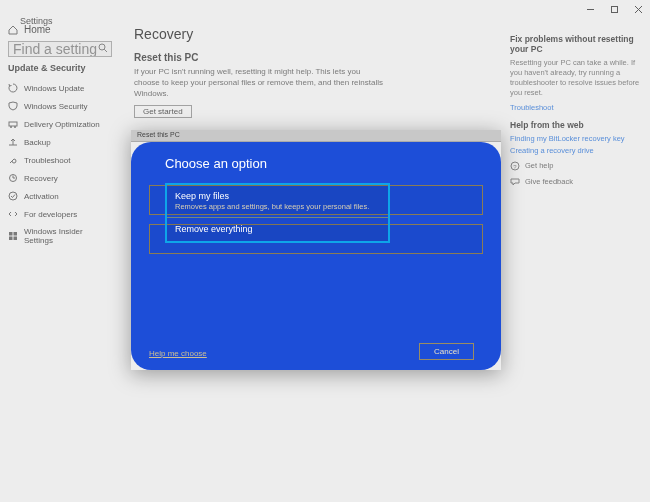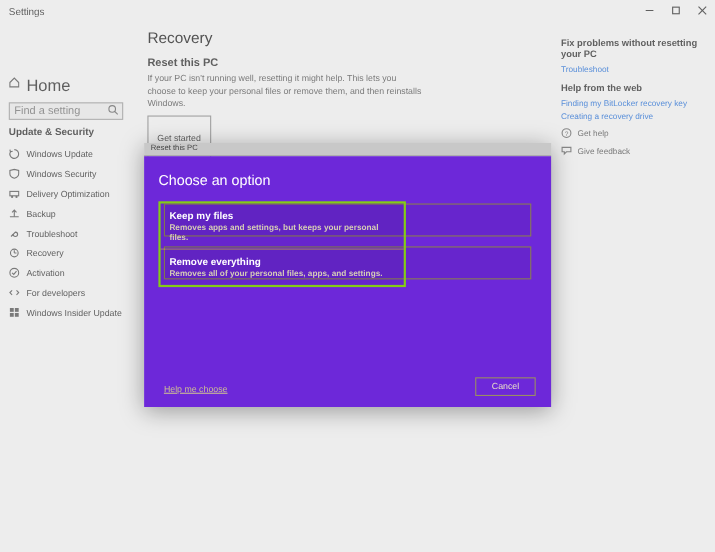--- a/index.html
+++ b/index.html
@@ -1,53 +1,53 @@
 <!DOCTYPE html>
 <html><head>
 <meta charset="utf-8">
 <style>
 * { box-sizing: border-box; margin: 0; padding: 0; font-family: "Segoe UI", sans-serif; }
 body { width: 650px; height: 502px; background: #e8e8e8; overflow: hidden; font-size: 9px; position: relative; }
 .overlay { position:absolute; inset:0; background: rgba(255,255,255,0.22); z-index:40; pointer-events:none;}
-.titlebar { position:absolute; top:0; left:4px; right:0; height:18px; display:flex; align-items:flex-end; padding:16px 4px; z-index:5; }
+.titlebar { position:absolute; top:0; left:16px; right:0; height:18px; display:flex; align-items:flex-start; padding:16px 4px; z-index:5; }
 .titlebar .title { font-size:9px; color:#333; }
 .winctrls { position:absolute; right:0; top:0; display:flex; }
 .winctrl { width:24px; height:18px; display:flex; align-items:center; justify-content:center; color:#333; }
 .app { display:flex; position:absolute; top:18px; left:0; right:0; bottom:0; }
 .side { width:120px; padding:6px 8px; }
-.side .home { display:flex; gap:6px; font-size:15px; color:#333; margin-bottom:6px;margin-top:46px; }
+.side .home { display:flex; align-items:center; gap:6px; font-size:10px; color:#333; margin-bottom:6px; }
 .searchbox { position:relative; width:104px; margin-bottom:6px; }
-.searchbox input { width:100%; height:16px; border:1px solid #999; background:#e0e0e0; font-size:10px; padding:0 14px 0 4px; color:#666; }
+.searchbox input { width:100%; height:16px; border:1px solid #999; background:#e0e0e0; font-size:14px; padding:0 14px 0 4px; color:#666; }
 .searchbox .sicon { position:absolute; right:3px; top:2px; color:#666; }
 .sectionhead { font-size:9px; font-weight:600; color:#333; margin:6px 0; }
 .navitem { display:flex; align-items:center; gap:6px; padding:4px 0; font-size:8px; color:#333; cursor:pointer; }
 .navitem .icon { width:10px; text-align:center; color:#555; }
 .content { flex:1; padding:8px 14px 0 14px; position:relative; }
 .content h1 { font-size:14px; font-weight:400; color:#222; margin-bottom:10px; }
 .content h2 { font-size:10px; font-weight:600; color:#333; margin-bottom:4px; }
 .content p { font-size:8px; color:#555; line-height:1.35; max-width:250px; margin-bottom:6px; }
-.btn { display:inline-block; border:1px solid #888; padding:15px 8px; font-size:8px; color:#333; background:transparent; }
+.btn { display:inline-block; border:1px solid #888; padding:1px 8px; font-size:8px; color:#333; background:transparent; }
 .rightcol { width:150px; padding:8px 10px; font-size:8px; color:#555; }
 .rightcol h3 { font-size:8.5px; font-weight:600; color:#333; margin-bottom:4px; margin-top:8px;}
 .rightcol p { font-size:7.5px; color:#666; line-height:1.35; margin-bottom:4px;}
 .rightcol a { font-size:7.5px; color:#2a6fcf; text-decoration:none; display:block; margin-bottom:3px;}
 .rightcol .helpitem { display:flex; gap:5px; align-items:center; font-size:7.5px; color:#555; margin-top:6px;}
 .modal { position:absolute; left:131px; top:130px; width:370px; height:240px; z-index:60; box-shadow:0 4px 20px rgba(0,0,0,0.35); }
 .modal .tabstrip { height:12px; background:#c8c8c8; padding:1px 6px; font-size:7px; color:#444; border-bottom:1px solid #aaa;}
-.modal .inner { background:#6d28d9; height:calc(100% - 12px); padding:14px 13px; position:relative; }
+.modal .inner { background:#1d4ed8; height:calc(100% - 12px); padding:14px 34px; position:relative;border-radius:20px; }
 .modal .mtitle { color:#fff; font-size:13px; font-weight:300; margin-bottom:12px; }
 .optbtn { border:1px solid #8a7c55; background:rgba(0,0,0,0.05); padding:6px 8px; margin-bottom:8px; width:334px; cursor:pointer;}
 .optbtn .ot { color:#fff; font-size:9px; margin-bottom:1px;}
 .optbtn .od { color:#d6ceb5; font-size:7.5px; }
-.hlgroup { border:2px solid #84cc16; padding:0; margin-bottom:0; width:225px;font-weight:bold;}
+.hlgroup { border:2px solid #0ea5e9; padding:0; margin-bottom:0; width:225px;}
 .hlgroup .optbtn { border:none; border-bottom:1px solid rgba(244,230,11,0.4); margin:0; width:100%;}
 .hlgroup .optbtn:last-child { border-bottom:none;}
 .fullopt { position:absolute; left:18px; width:334px; }
 .helpme { position:absolute; left:18px; bottom:12px; color:#cdbf93; font-size:8px; text-decoration:underline;margin-top:28px; }
-.cancelbtn { position:absolute; right:14px; bottom:10px; border:1px solid #9a8d63; color:#e8e0c8; font-size:8px; padding:3px 14px; background:transparent; cursor:pointer;}
+.cancelbtn { position:absolute; right:27px; bottom:10px; border:1px solid #9a8d63; color:#e8e0c8; font-size:8px; padding:3px 14px; background:transparent; cursor:pointer;}
 svg { display:block; }
 </style>
 </head>
 <body>
 
 <div class="overlay"></div>
 
 <div class="titlebar">
   <span class="title">Settings</span>
   <div class="winctrls">
@@ -165,34 +165,35 @@
         </div>
         <div class="navitem">
           <span class="icon">
             <svg width="10" height="10">
               <rect x="1" y="1" width="3.5" height="3.5" fill="#555"></rect>
               <rect x="5.5" y="1" width="3.5" height="3.5" fill="#555"></rect>
               <rect x="1" y="5.5" width="3.5" height="3.5" fill="#555"></rect>
               <rect x="5.5" y="5.5" width="3.5" height="3.5" fill="#555"></rect>
             </svg>
           </span>
-          <span>Windows Insider Update</span>
+          <span>Windows Insider Settings</span>
         </div>
       </div>
   </div>
 
   <div class="content">
     <h1>Recovery</h1>
     <h2>Reset this PC</h2>
     <p>If your PC isn't running well, resetting it might help. This lets you choose to keep your personal files or remove them, and then reinstalls Windows.</p>
     <button class="btn">Get started</button>
   </div>
 
   <div class="rightcol">
     <h3>Fix problems without resetting your PC</h3>
+    <p>Resetting your PC can take a while. If you haven't already, try running a troubleshooter to resolve issues before you reset.</p>
     <a>Troubleshoot</a>
     <h3>Help from the web</h3>
     <a>Finding my BitLocker recovery key</a>
     <a>Creating a recovery drive</a>
     <div class="helpitem">
       <span>
           <svg width="10" height="10">
             <circle cx="5" cy="5" r="4" fill="none" stroke="#666" stroke-width="1"></circle>
             <text x="5" y="7.5" font-size="6" text-anchor="middle" fill="#666">?</text>
           </svg>
@@ -224,20 +225,19 @@
       <div class="optbtn" style="height:30px;"></div>
     </div>
 
     <div class="hlgroup" style="position:relative; z-index:2;">
       <div class="optbtn">
         <div class="ot">Keep my files</div>
         <div class="od">Removes apps and settings, but keeps your personal files.</div>
       </div>
       <div class="optbtn">
         <div class="ot">Remove everything</div>
-        <div class="od">Removes all of your personal files, apps, and settings.</div>
       </div>
     </div>
 
     <a class="helpme">Help me choose</a>
     <button class="cancelbtn">Cancel</button>
   </div>
 </div>
 
 </body></html>

